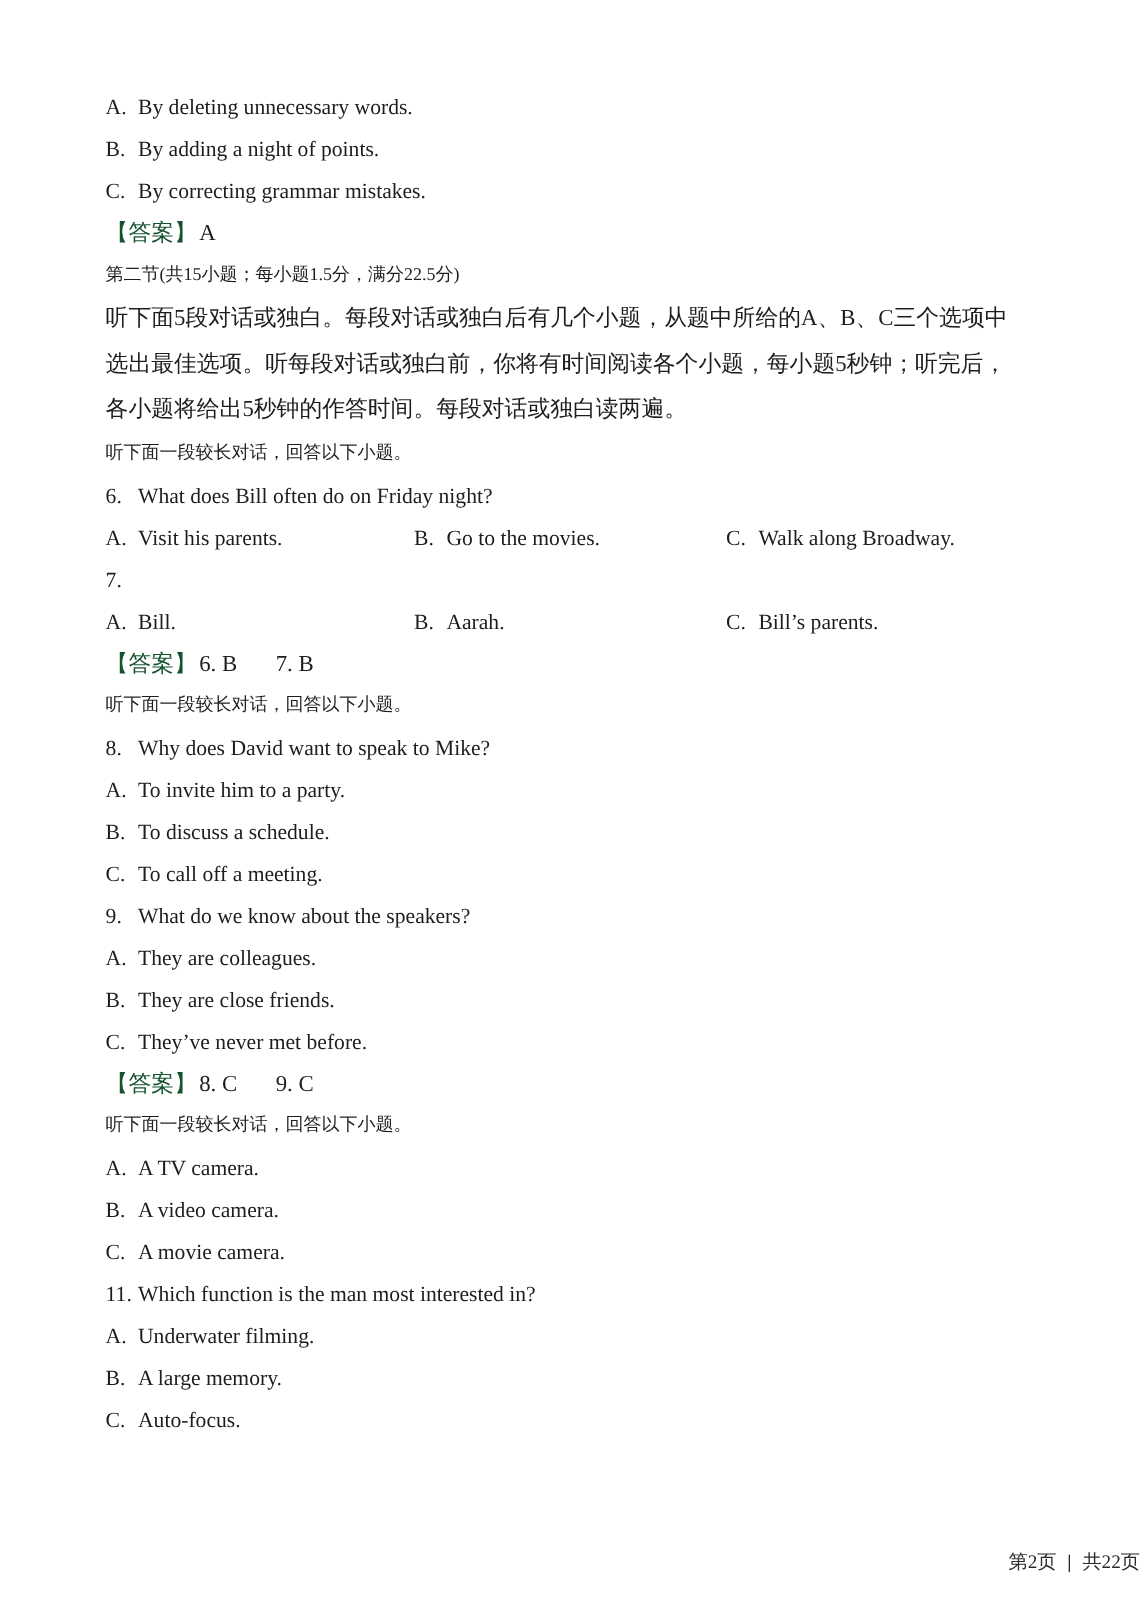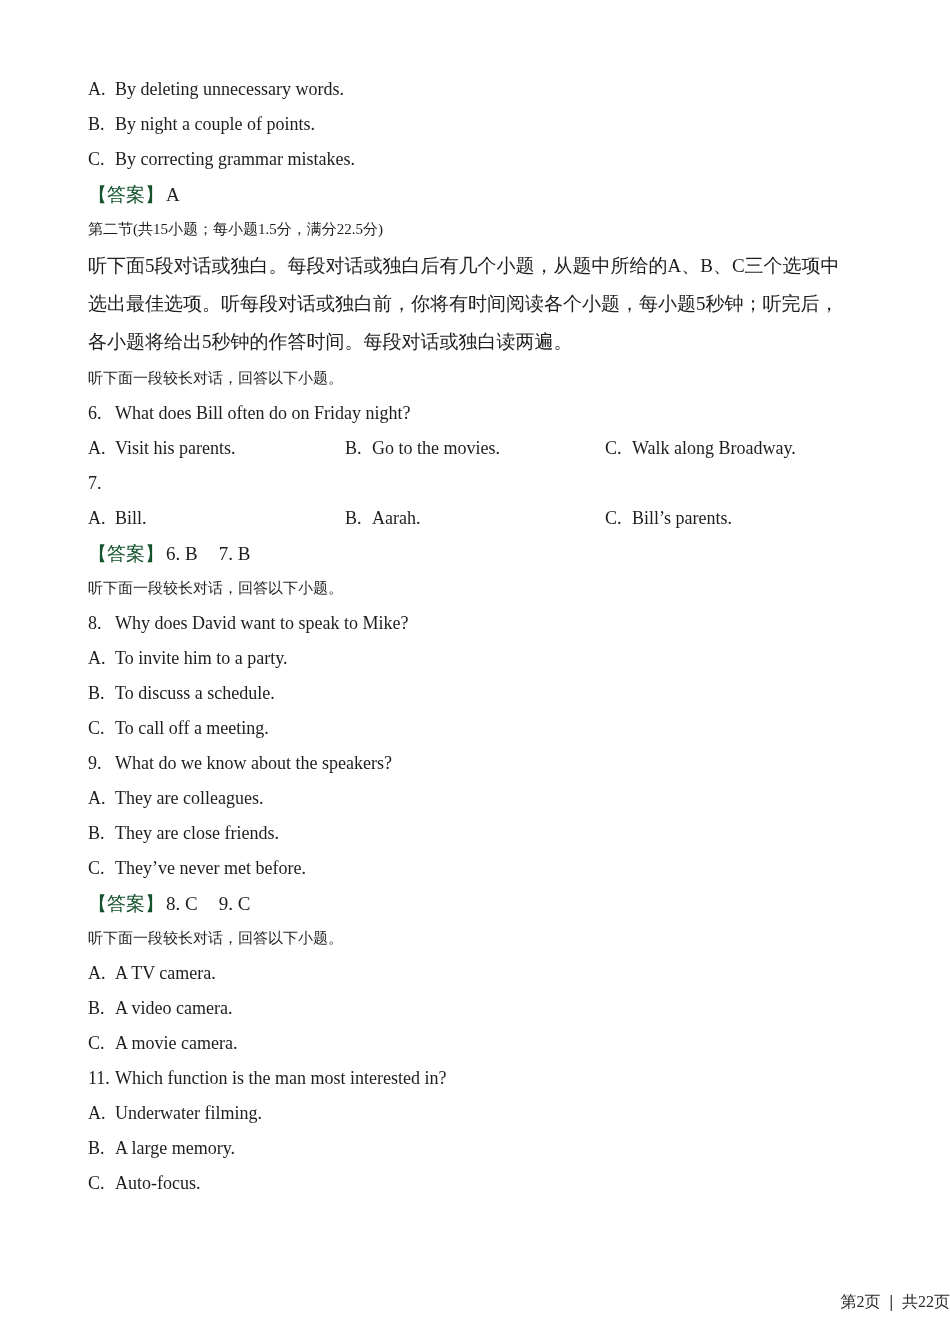--- a/index.html
+++ b/index.html
@@ -50,21 +50,21 @@
   .ans-label {
     color: #14532d;
     font-size: 19px;
     flex: 0 0 auto;
   }
   .ans-val {
     font-size: 19px;
     margin-left: 2px;
   }
   .ans-gap {
-    margin-right: 19px;
+    margin-right: 30px;
   }
   .footer {
     position: absolute;
     left: 0;
     top: 1292px;
     width: 100%;
     text-align: right;
     font-size: 16px;
     color: #2a2a2a;
   }
@@ -77,21 +77,21 @@
 <body>
 
 <div class="page">
 
   <div class="line">
     <span class="lead">A.</span>
     <span>By deleting unnecessary words.</span>
   </div>
   <div class="line">
     <span class="lead">B.</span>
-    <span>By night a couple of points.</span>
+    <span>By adding a night of points.</span>
   </div>
   <div class="line">
     <span class="lead">C.</span>
     <span>By correcting grammar mistakes.</span>
   </div>
 
   <div class="line">
     <span class="ans-label">【答案】</span>
     <span class="ans-val">A</span>
   </div>

